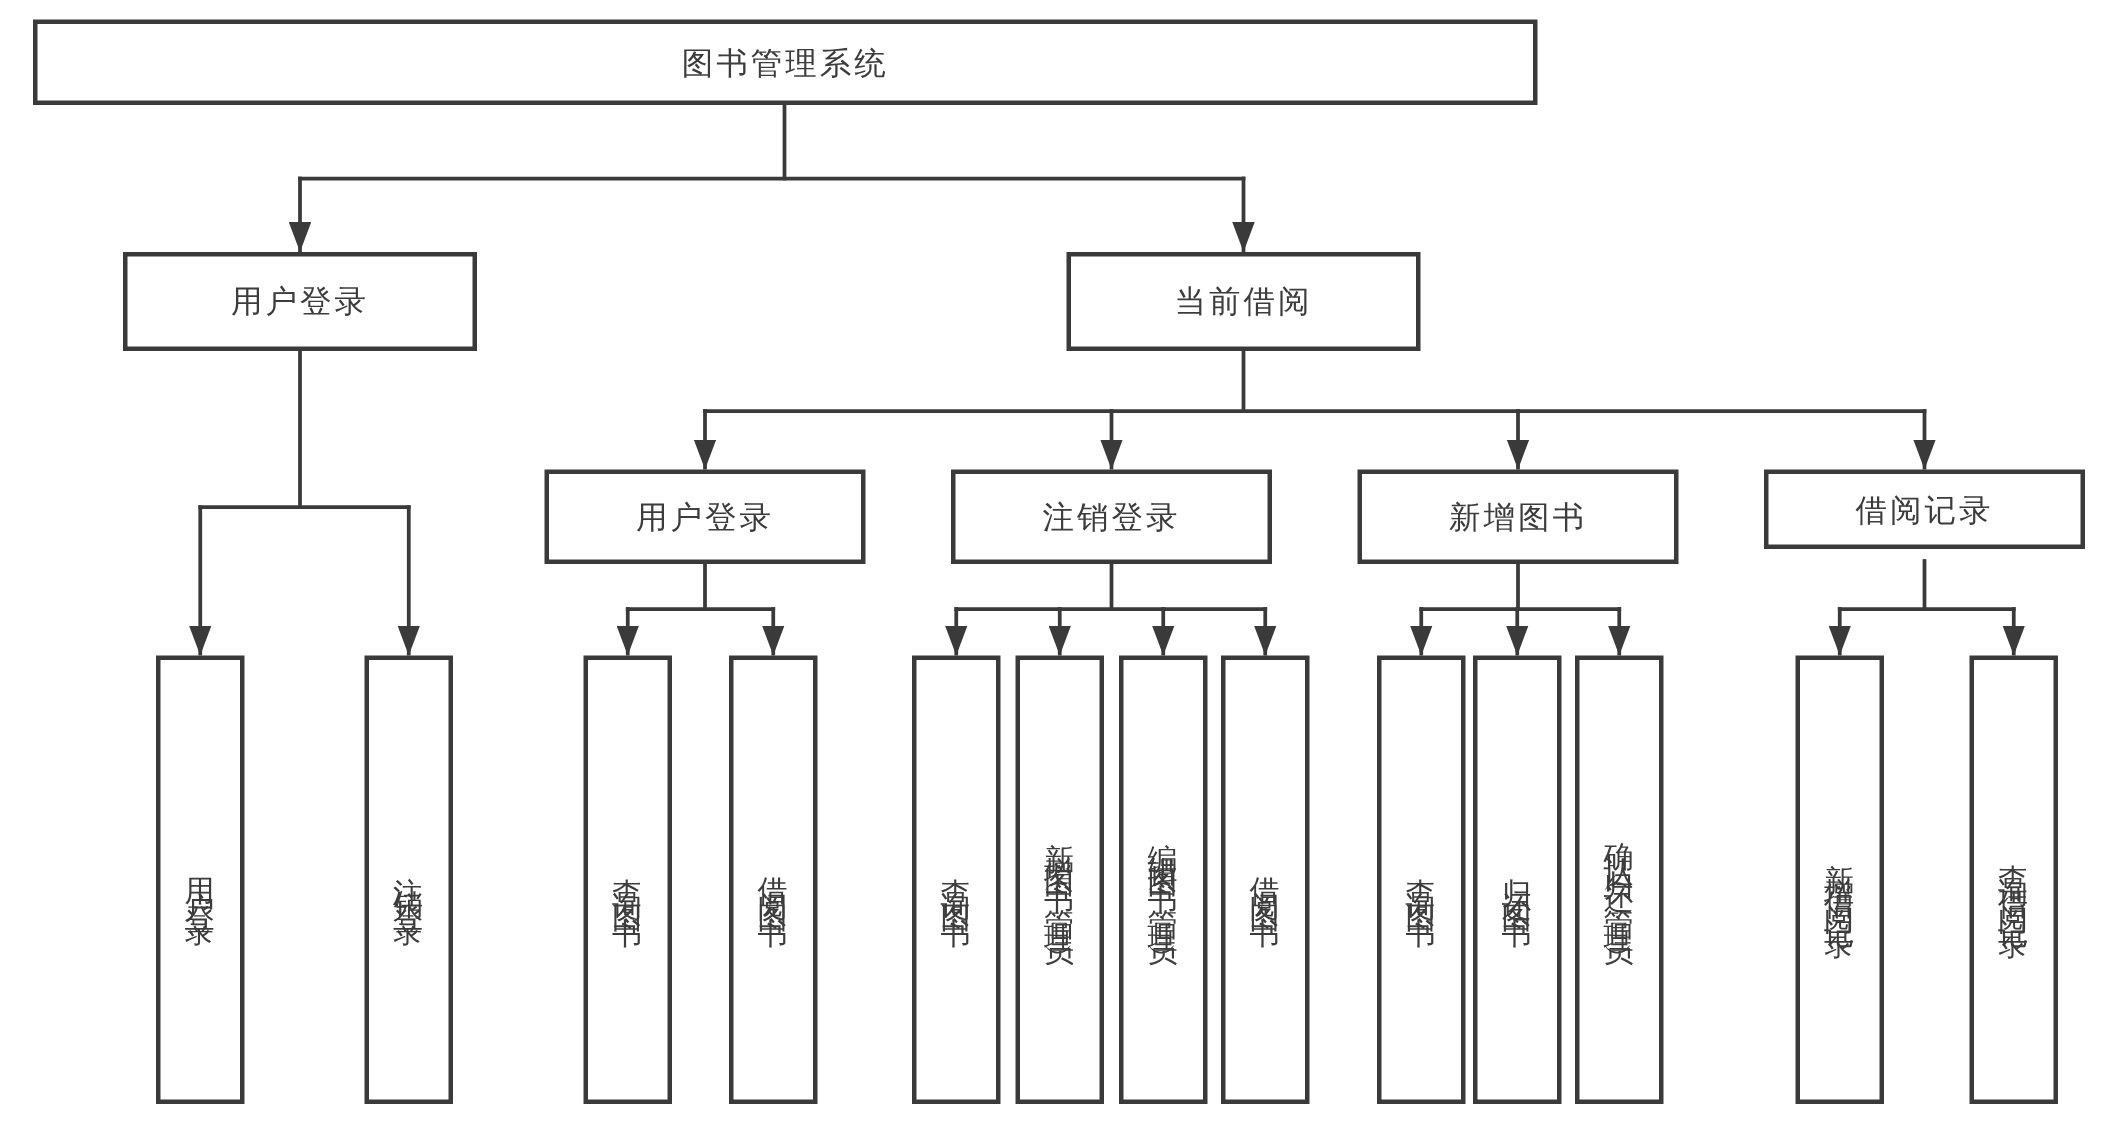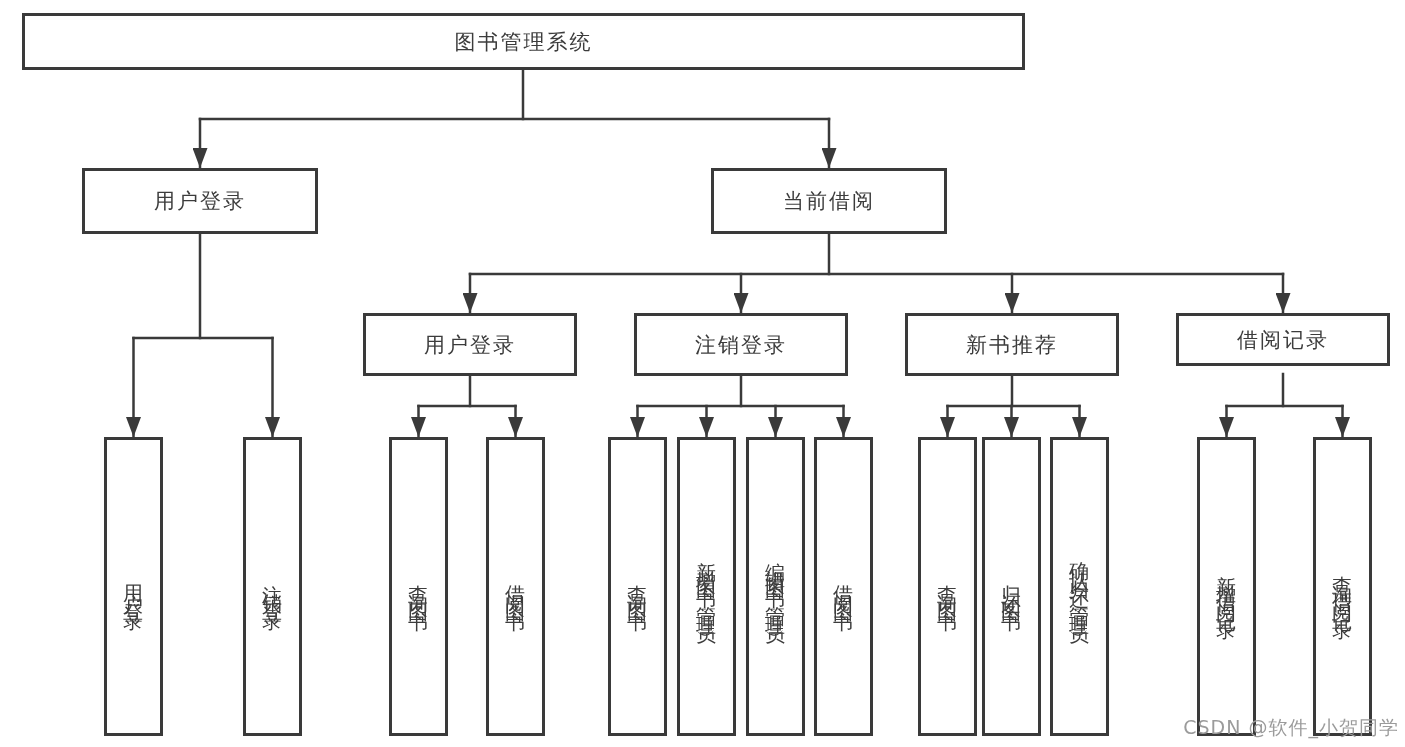--- a/index.html
+++ b/index.html
@@ -107,21 +107,21 @@
     <line x1="1342.5" y1="406" x2="1342.5" y2="437" marker-end="url(#arrow)"></line>
   </svg>
 
   <div class="box h" style="left:22px;top:13px;width:1003px;height:57px">图书管理系统</div>
 
   <div class="box h" style="left:82px;top:168px;width:236px;height:66px">用户登录</div>
   <div class="box h" style="left:711px;top:168px;width:236px;height:66px">当前借阅</div>
 
   <div class="box h" style="left:363px;top:313px;width:214px;height:63px">用户登录</div>
   <div class="box h" style="left:634px;top:313px;width:214px;height:63px">注销登录</div>
-  <div class="box h" style="left:905px;top:313px;width:214px;height:63px">新书推荐</div>
+  <div class="box h" style="left:905px;top:313px;width:214px;height:63px">新增图书</div>
   <div class="box h" style="left:1176px;top:313px;width:214px;height:53px">借阅记录</div>
 
   <div class="box v" style="left:104px;top:437px;width:59px;height:299px">
     <span>用户登录</span>
   </div>
   <div class="box v" style="left:243px;top:437px;width:59px;height:299px">
     <span>注销登录</span>
   </div>
 
   <div class="box v" style="left:389px;top:437px;width:59px;height:299px">
@@ -154,15 +154,14 @@
     <span>确认归还（管理员）</span>
   </div>
 
   <div class="box v" style="left:1197px;top:437px;width:59px;height:299px">
     <span>新增借阅记录</span>
   </div>
   <div class="box v" style="left:1313px;top:437px;width:59px;height:299px">
     <span>查询借阅记录</span>
   </div>
 
-  <div class="watermark">CSDN @软件_小贺同学</div>
 
 </div>
 
 </body></html>

